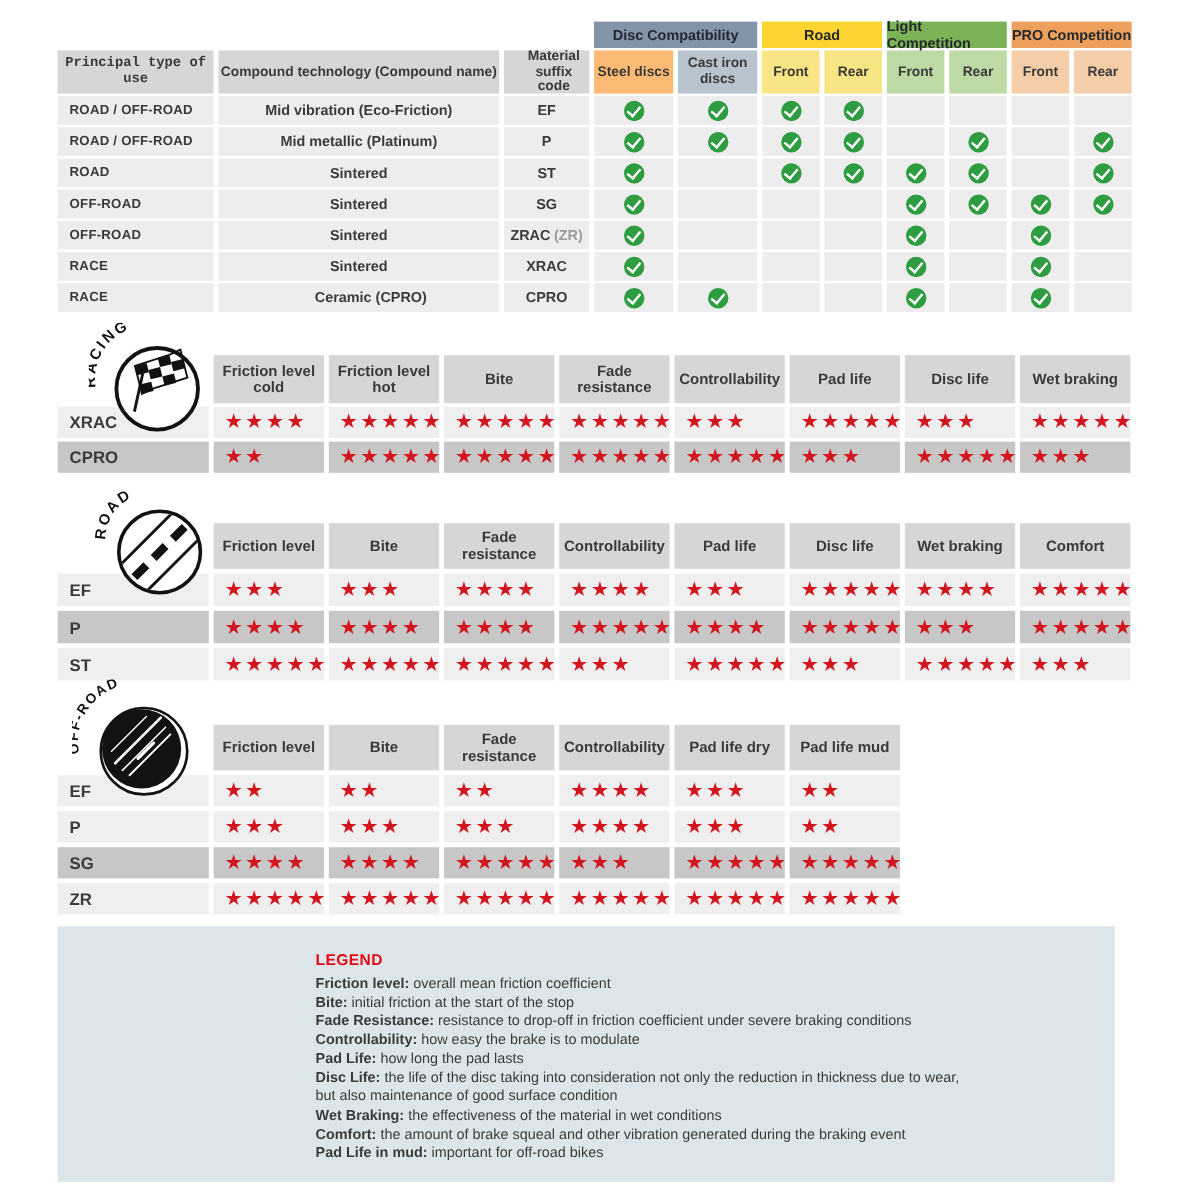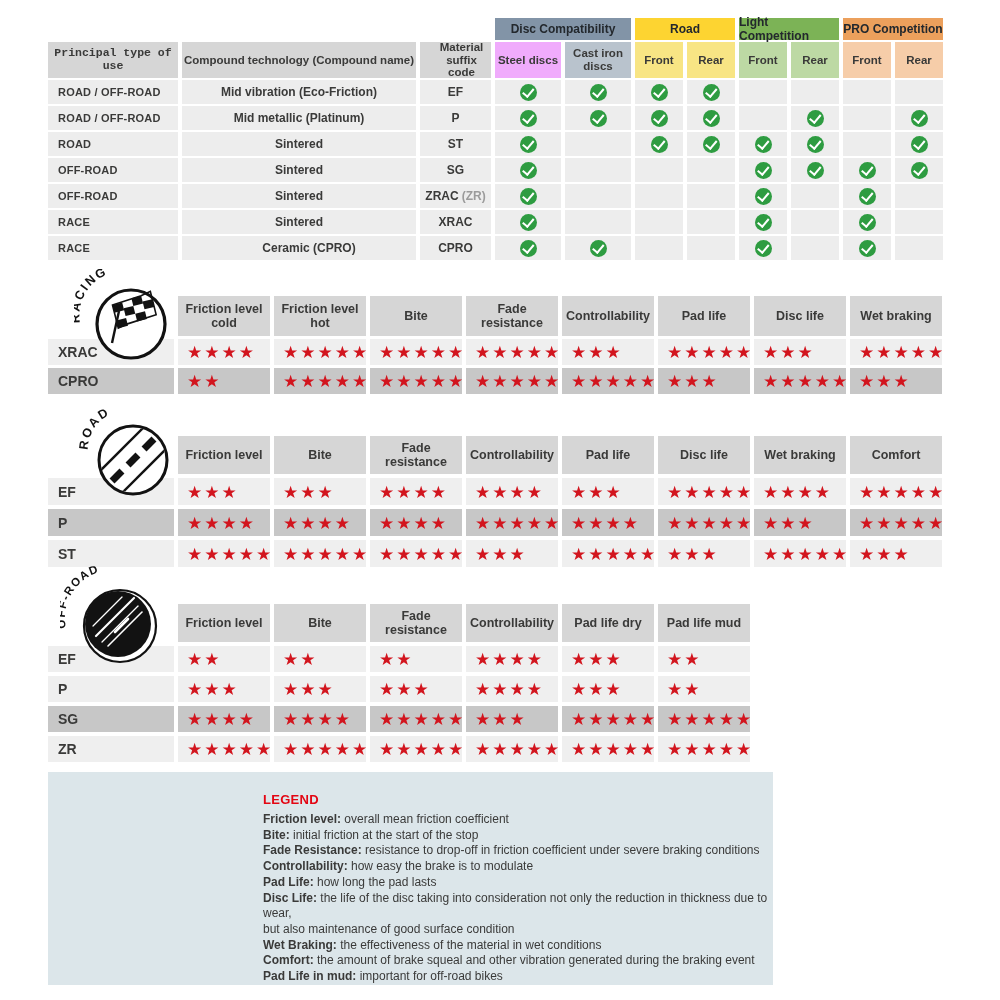--- a/index.html
+++ b/index.html
@@ -37,39 +37,39 @@
   .light{background:#efefef}
   .dark{background:#c7c7c7}
   .stars{display:flex;align-items:center;padding-left:9px;color:#d2151e;font-size:17px;
     letter-spacing:2px;font-family:"DejaVu Sans",sans-serif;overflow:hidden;white-space:nowrap}
   .icon{position:absolute}
   .racing .icon{left:26px;top:-27px}
   .road .icon{left:28px;top:-32px}
   .offroad .icon{left:12px;top:-38px}
 
   
-  .legend{position:absolute;left:48px;top:772px;width:725px;height:213px;background:#dce6ea}
+  .legend{position:absolute;left:48px;top:772px;width:881px;height:213px;background:#dce6ea}
   .ltitle{position:absolute;left:215px;top:20px;color:#e30613;font-weight:bold;font-size:13px;letter-spacing:.3px}
   .lentries{position:absolute;left:215px;top:40px;font-size:12px;line-height:15.7px;color:#3a3a39}
   .lterm{font-weight:bold}
 </style>
 </head>
 <body>
 
 <div class="page">
 
   <div class="compat">
       <div class="ghdr" style="grid-column: 4 / span 2; background: rgb(130, 148, 167);">Disc Compatibility</div>
       <div class="ghdr" style="grid-column: 6 / span 2; background: rgb(253, 212, 49);">Road</div>
       <div class="ghdr" style="grid-column: 8 / span 2; background: rgb(124, 179, 86);">Light Competition</div>
       <div class="ghdr" style="grid-column: 10 / span 2; background: rgb(236, 160, 92);">PRO Competition</div>
       <div class="chdr" style="grid-column: 1; font-family: Liberation Mono, monospace;">Principal type of use</div>
       <div class="chdr" style="grid-column: 2;">Compound technology (Compound name)</div>
       <div class="chdr" style="grid-column: 3; padding-left: 14px;">Material suffix code</div>
-      <div class="chdr" style="grid-column: 4; background: #f0abfc;">Steel discs</div>
+      <div class="chdr" style="grid-column: 4; background: #fdba74;">Steel discs</div>
       <div class="chdr" style="grid-column: 5; background: rgb(185, 195, 205);">Cast iron discs</div>
       <div class="chdr" style="grid-column: 6; background: rgb(248, 229, 132);">Front</div>
       <div class="chdr" style="grid-column: 7; background: rgb(248, 229, 132);">Rear</div>
       <div class="chdr" style="grid-column: 8; background: rgb(189, 217, 164);">Front</div>
       <div class="chdr" style="grid-column: 9; background: rgb(189, 217, 164);">Rear</div>
       <div class="chdr" style="grid-column: 10; background: rgb(246, 205, 169);">Front</div>
       <div class="chdr" style="grid-column: 11; background: rgb(246, 205, 169);">Rear</div>
       <div class="cell use" style="grid-area: 3 / 1;">ROAD / OFF-ROAD</div>
       <div class="cell" style="grid-area: 3 / 2;">Mid vibration (Eco-Friction)</div>
       <div class="cell" style="grid-area: 3 / 3;">EF</div>

